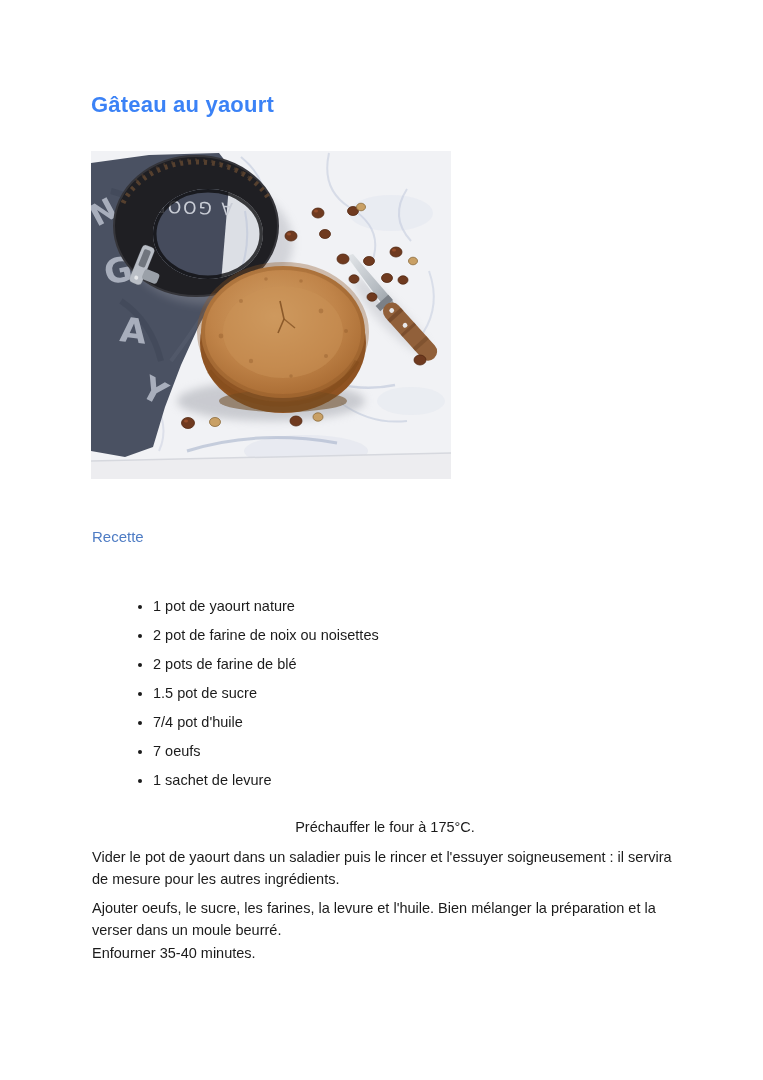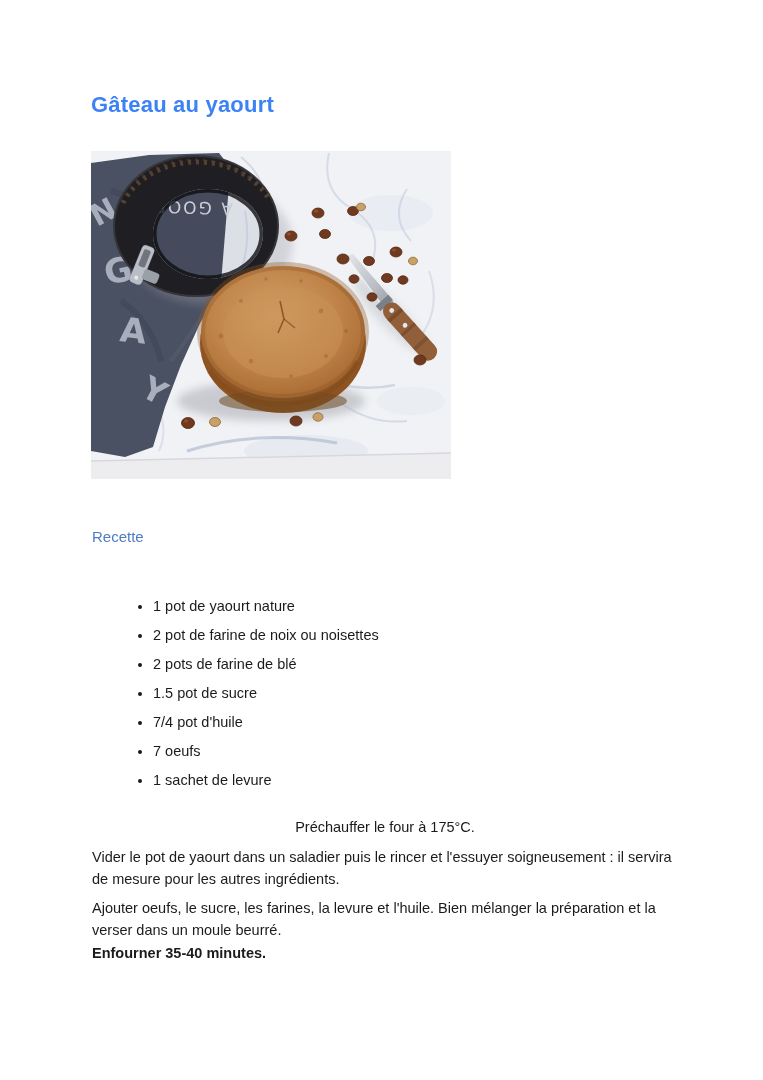--- a/index.html
+++ b/index.html
@@ -26,21 +26,21 @@
     width: 480px;
   }
   .ingredients li { margin-bottom: 14px; }
   .para {
     position: absolute; left: 92px; width: 586px; margin: 0;
     font-size: 14.5px; line-height: 21.5px; color: #1b1b1b;
   }
   #para-0 { top: 817px; text-align: center; }
   #para-1 { top: 847px; }
   #para-2 { top: 898px; }
-  #para-3 { top: 943px; font-weight: bold; }
+  #para-3 { top: 943px; }
 </style>
 </head>
 <body>
 
 <h1 class="doc-title">Gâteau au yaourt</h1>
 
 <figure class="photo-figure">
   <svg width="360" height="328" viewBox="0 0 360 328">
     <defs>
       <filter id="soft" x="-40%" y="-40%" width="180%" height="180%">

